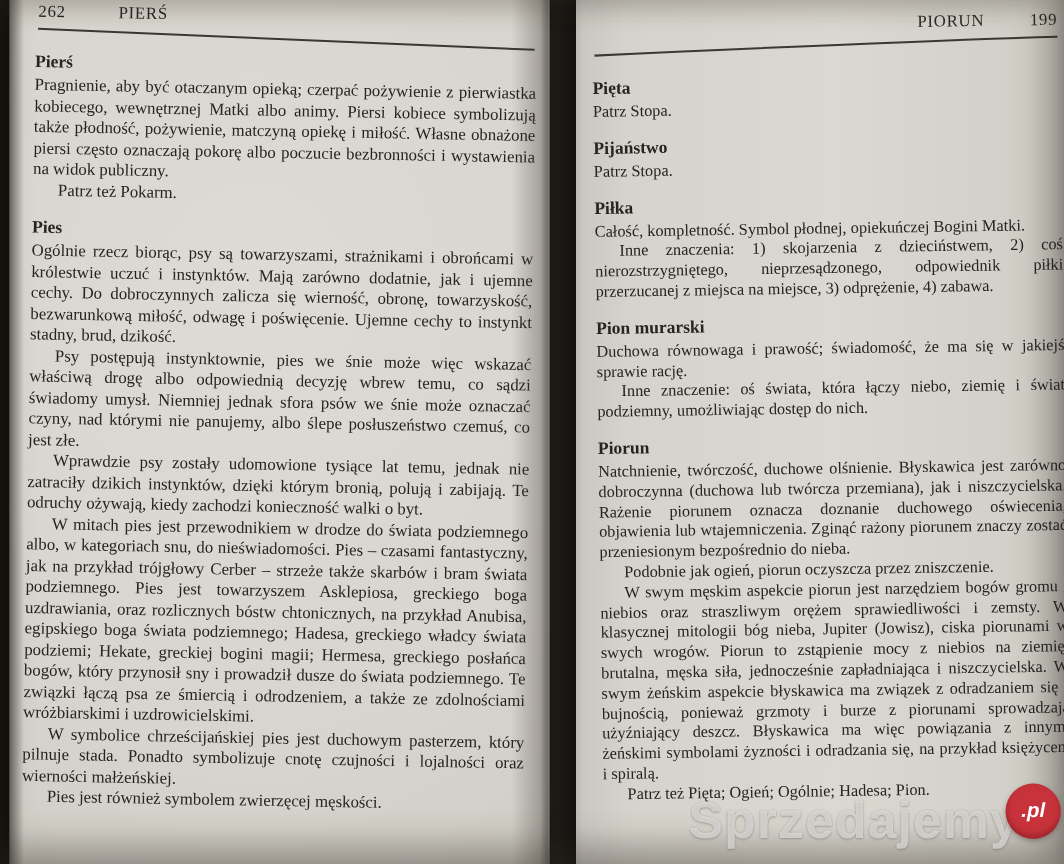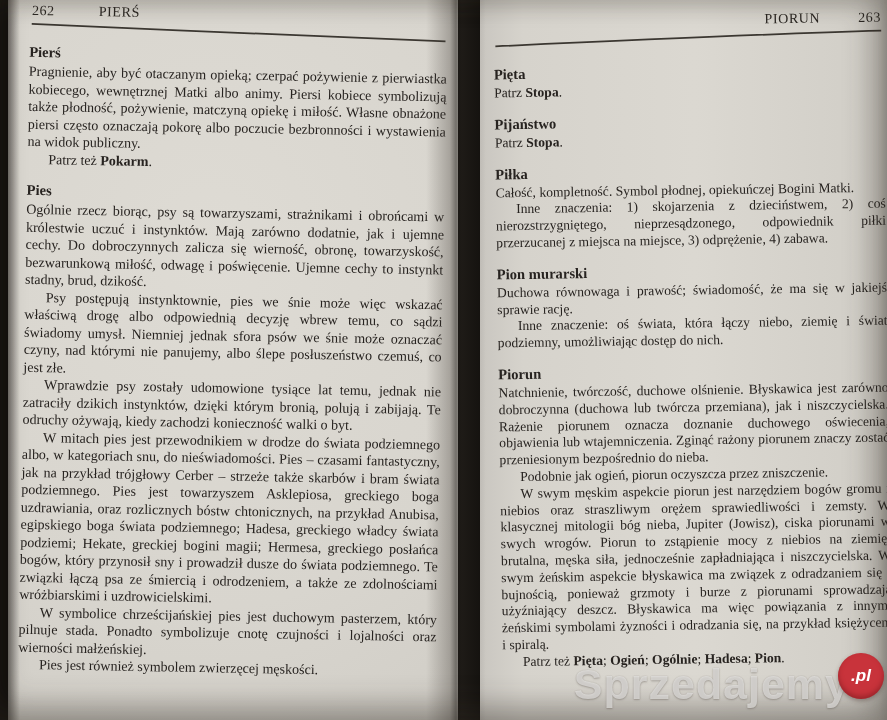--- a/index.html
+++ b/index.html
@@ -30,21 +30,21 @@
 
   
   .entries{margin-top:2px;}
   .term{font-weight:700;font-size:14.6px;line-height:18px;margin:13px 0 2px;}
   .page-left  .entries .term:first-child{margin-top:6px;}
   .page-right .entries .term:first-child{margin-top:16px;}
   .para{margin:0;text-align:justify;}
   .page-left  .para{font-size:14px;line-height:17.5px;}
   .page-right .para{font-size:13.6px;line-height:16.8px;}
   .para.ind{text-indent:1.5em;}
-  .para .b{font-weight:700;}
+  .para .b{font-weight:400;}
 
   
   .gutter{position:absolute;left:426px;top:0;width:60px;height:100%;z-index:5;pointer-events:none;
     background:linear-gradient(90deg, rgba(60,54,48,0) 0%, rgba(60,54,48,.32) 40%,
                rgba(32,28,24,.55) 50%, rgba(60,54,48,.28) 60%, rgba(60,54,48,0) 100%);}
   .vignette{position:absolute;inset:0;z-index:8;pointer-events:none;
     box-shadow: inset 0 -16px 28px rgba(45,40,34,.30),
                 inset -18px 0 28px rgba(45,40,34,.22),
                 inset 0 10px 16px rgba(45,40,34,.10);}
 
@@ -85,21 +85,21 @@
           <p class="para ind"><span>W symbolice chrześcijańskiej pies jest duchowym pasterzem, który pilnuje stada. Ponadto symbolizuje cnotę czujności i lojalności oraz wierności małżeńskiej.</span></p>
           <p class="para ind"><span>Pies jest również symbolem zwierzęcej męskości.</span></p>
         </div>
     </div>
   </div>
 
   <div class="page page-right">
     <div class="page-inner">
       <div class="running-head">
         <span>PIORUN</span>
-        <span>263</span>
+        <span>199</span>
       </div>
       <svg class="rule-svg" viewBox="0 0 392 16" preserveAspectRatio="none">
         <path d="M2,13 C130,9 280,4.5 390,3" fill="none" stroke="#3b3731" stroke-width="1.7"></path>
       </svg>
       <div class="entries" id="right-entries">
           <div class="term">Pięta</div>
           <p class="para first"><span>Patrz </span><span class="b">Stopa</span><span>.</span></p>
           <div class="term">Pijaństwo</div>
           <p class="para first"><span>Patrz </span><span class="b">Stopa</span><span>.</span></p>
           <div class="term">Piłka</div>

